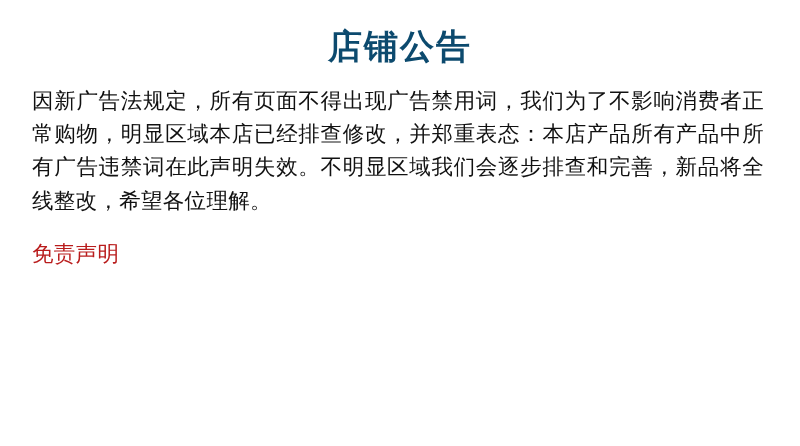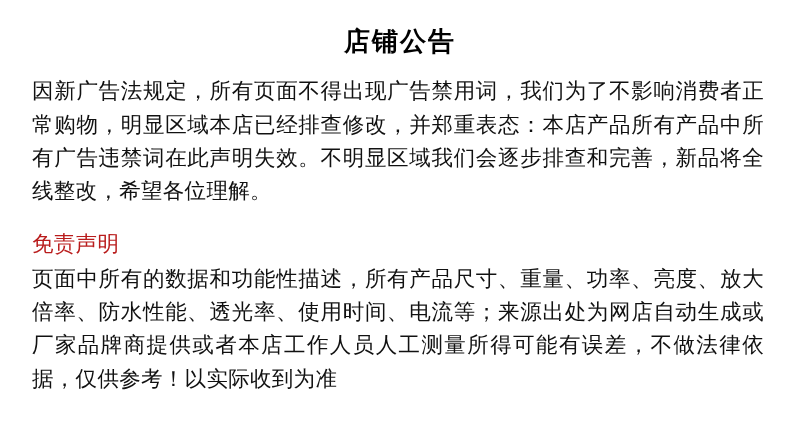--- a/index.html
+++ b/index.html
@@ -16,26 +16,26 @@
   }
   .page {
     width: 800px;
     height: 446px;
     box-sizing: border-box;
     padding: 22px 32px 10px 32px;
     display: block;
   }
   .title {
     text-align: center;
-    font-size: 26px;
+    font-size: 34px;
     font-weight: bold;
     letter-spacing: 2px;
     line-height: 1.2;
     margin: 4px 0 18px 0;
-    color: #000000;
+    color: #0c4a6e;
   }
   .body-block {
     font-size: 21.5px;
     line-height: 1.55;
     letter-spacing: 0.3px;
     text-align: justify;
     color: #111;
     margin: 0 4px 20px 0;
   }
   .section-heading {
@@ -53,15 +53,14 @@
 <body>
 
 <div class="page">
 
   <h1 class="title">店铺公告</h1>
 
   <p class="body-block">因新广告法规定，所有页面不得出现广告禁用词，我们为了不影响消费者正常购物，明显区域本店已经排查修改，并郑重表态：本店产品所有产品中所有广告违禁词在此声明失效。不明显区域我们会逐步排查和完善，新品将全线整改，希望各位理解。</p>
 
   <p class="section-heading">免责声明</p>
 
-  <p class="body-block last">页面中所有的数据和功能性描述，所有产品尺寸、重量、功率、亮度、放大倍率、防水性能、透光率、使用时间、电流等；来源出处为网店自动生成或厂家品牌商提供或者本店工作人员人工测量所得可能有误差，不做法律依据，仅供参考！以实际收到为准</p>
 
 </div>
 
 </body></html>

